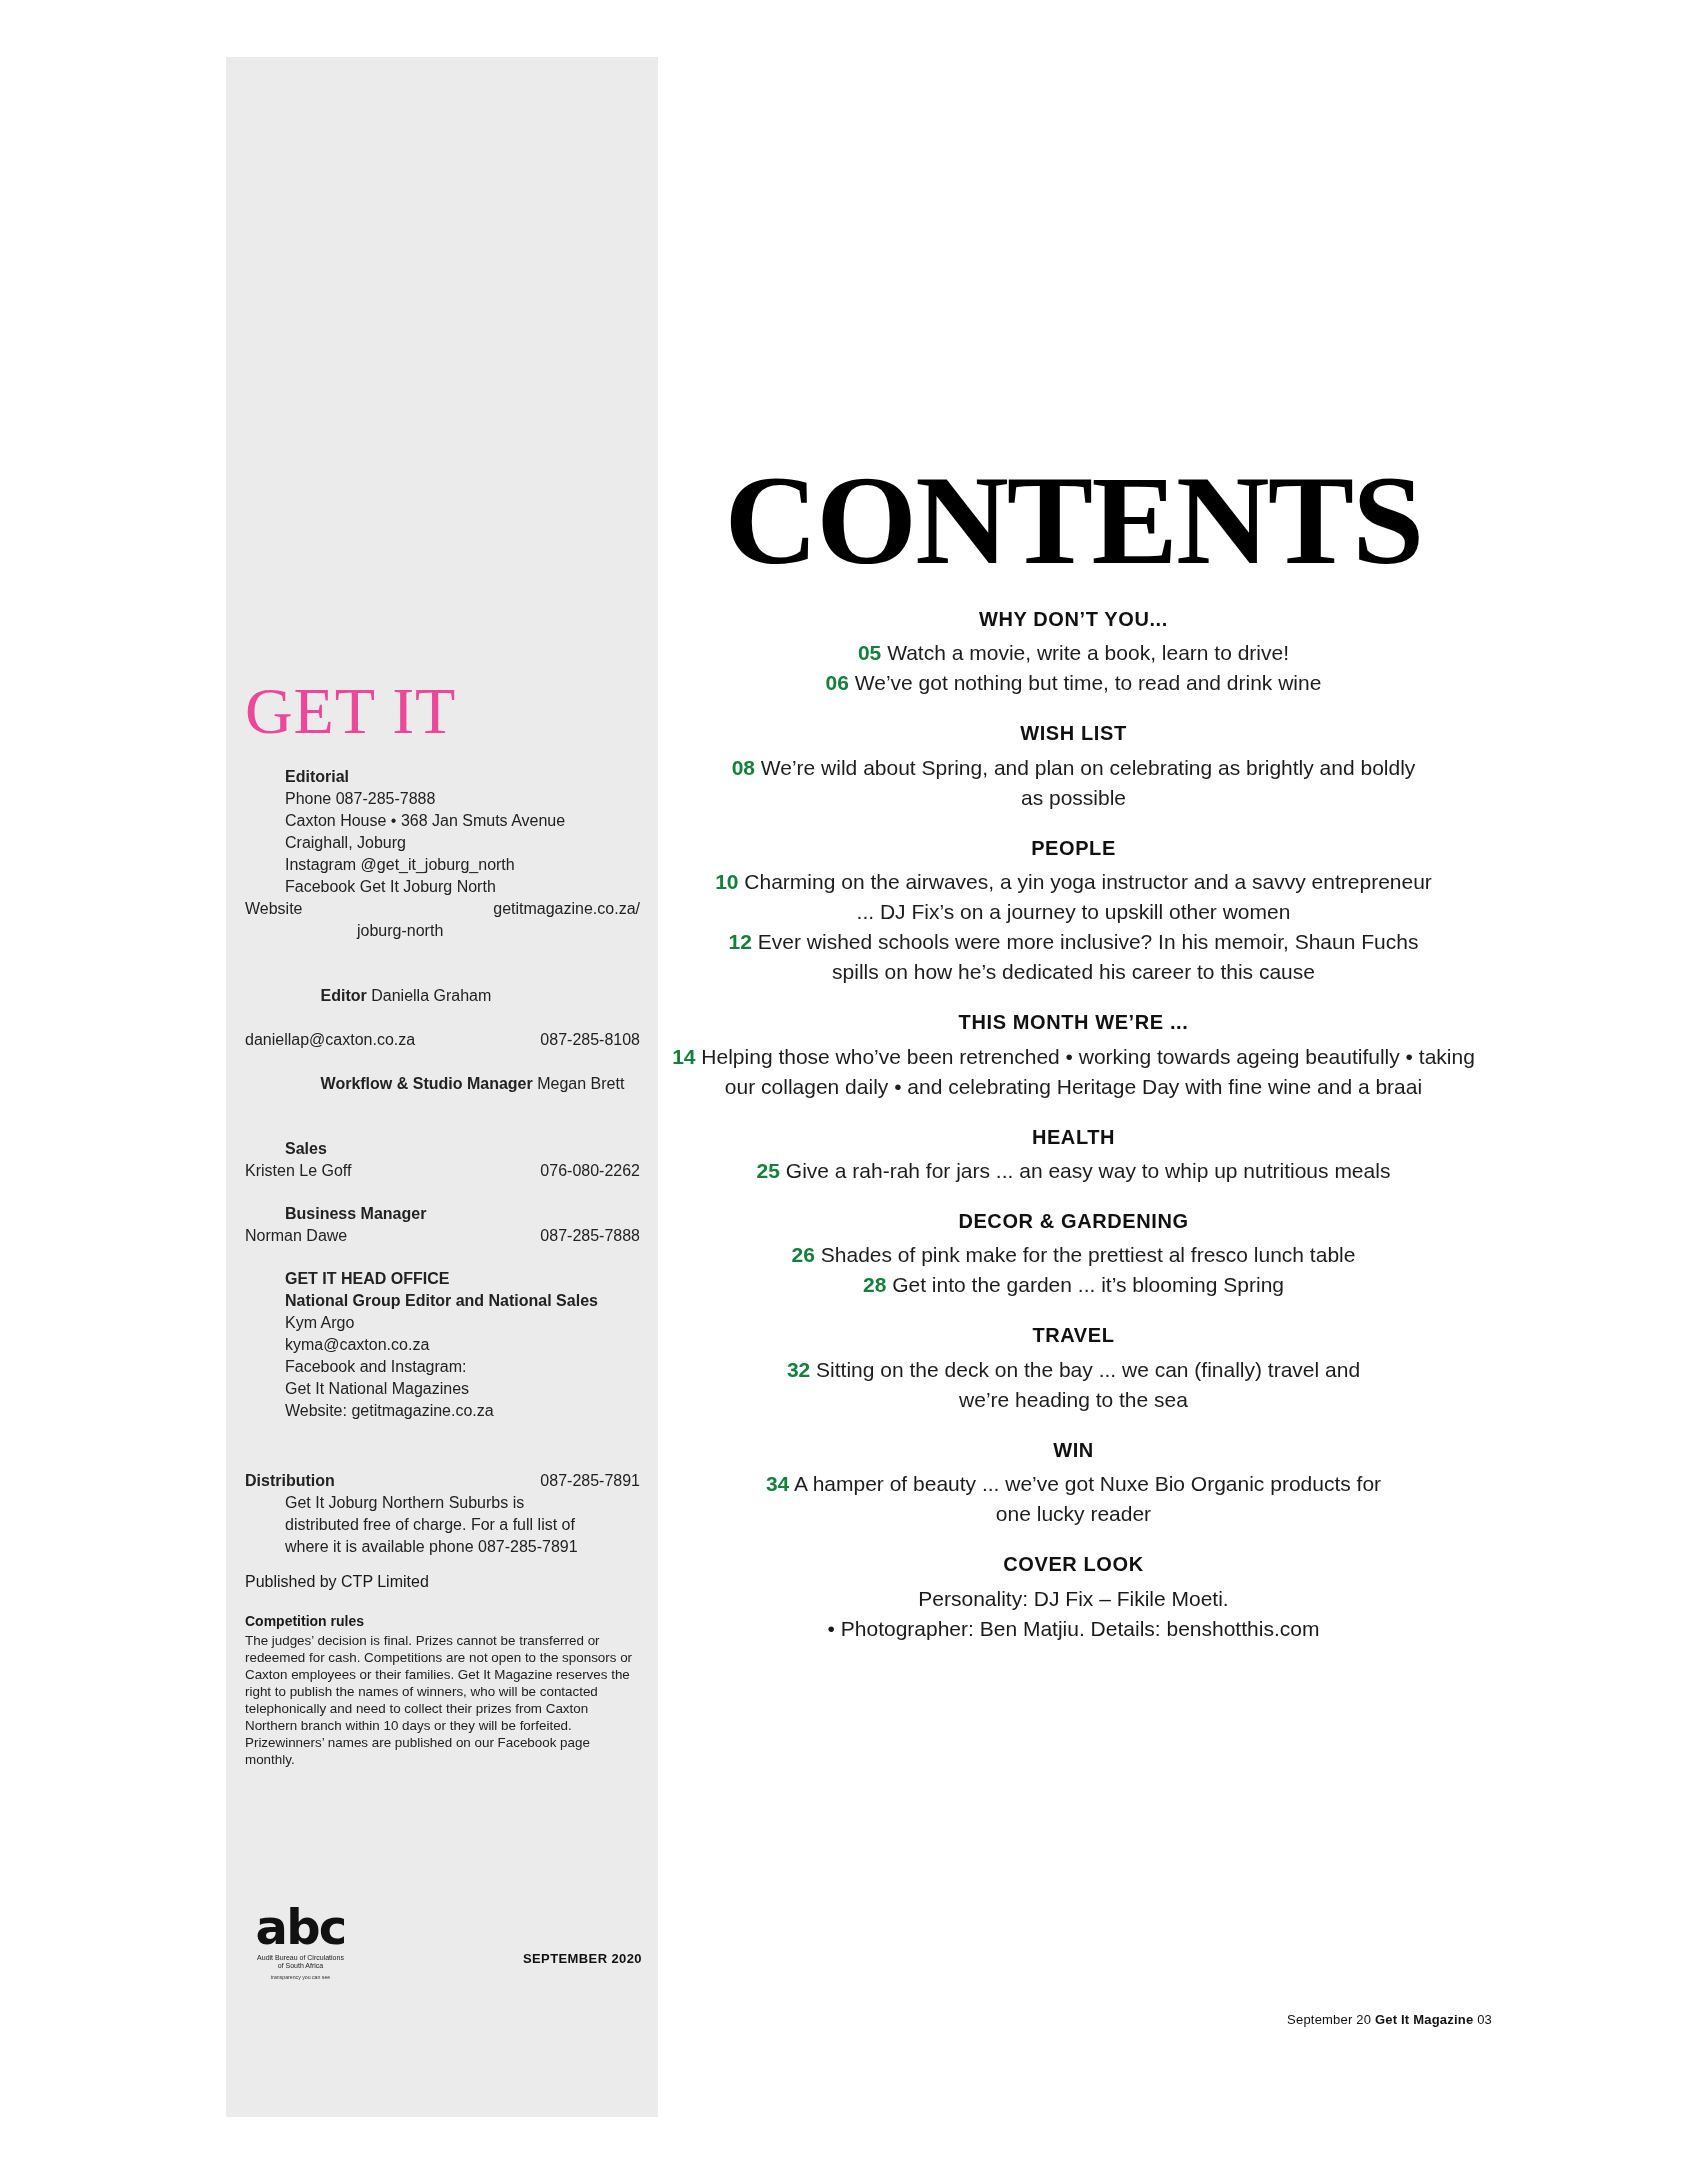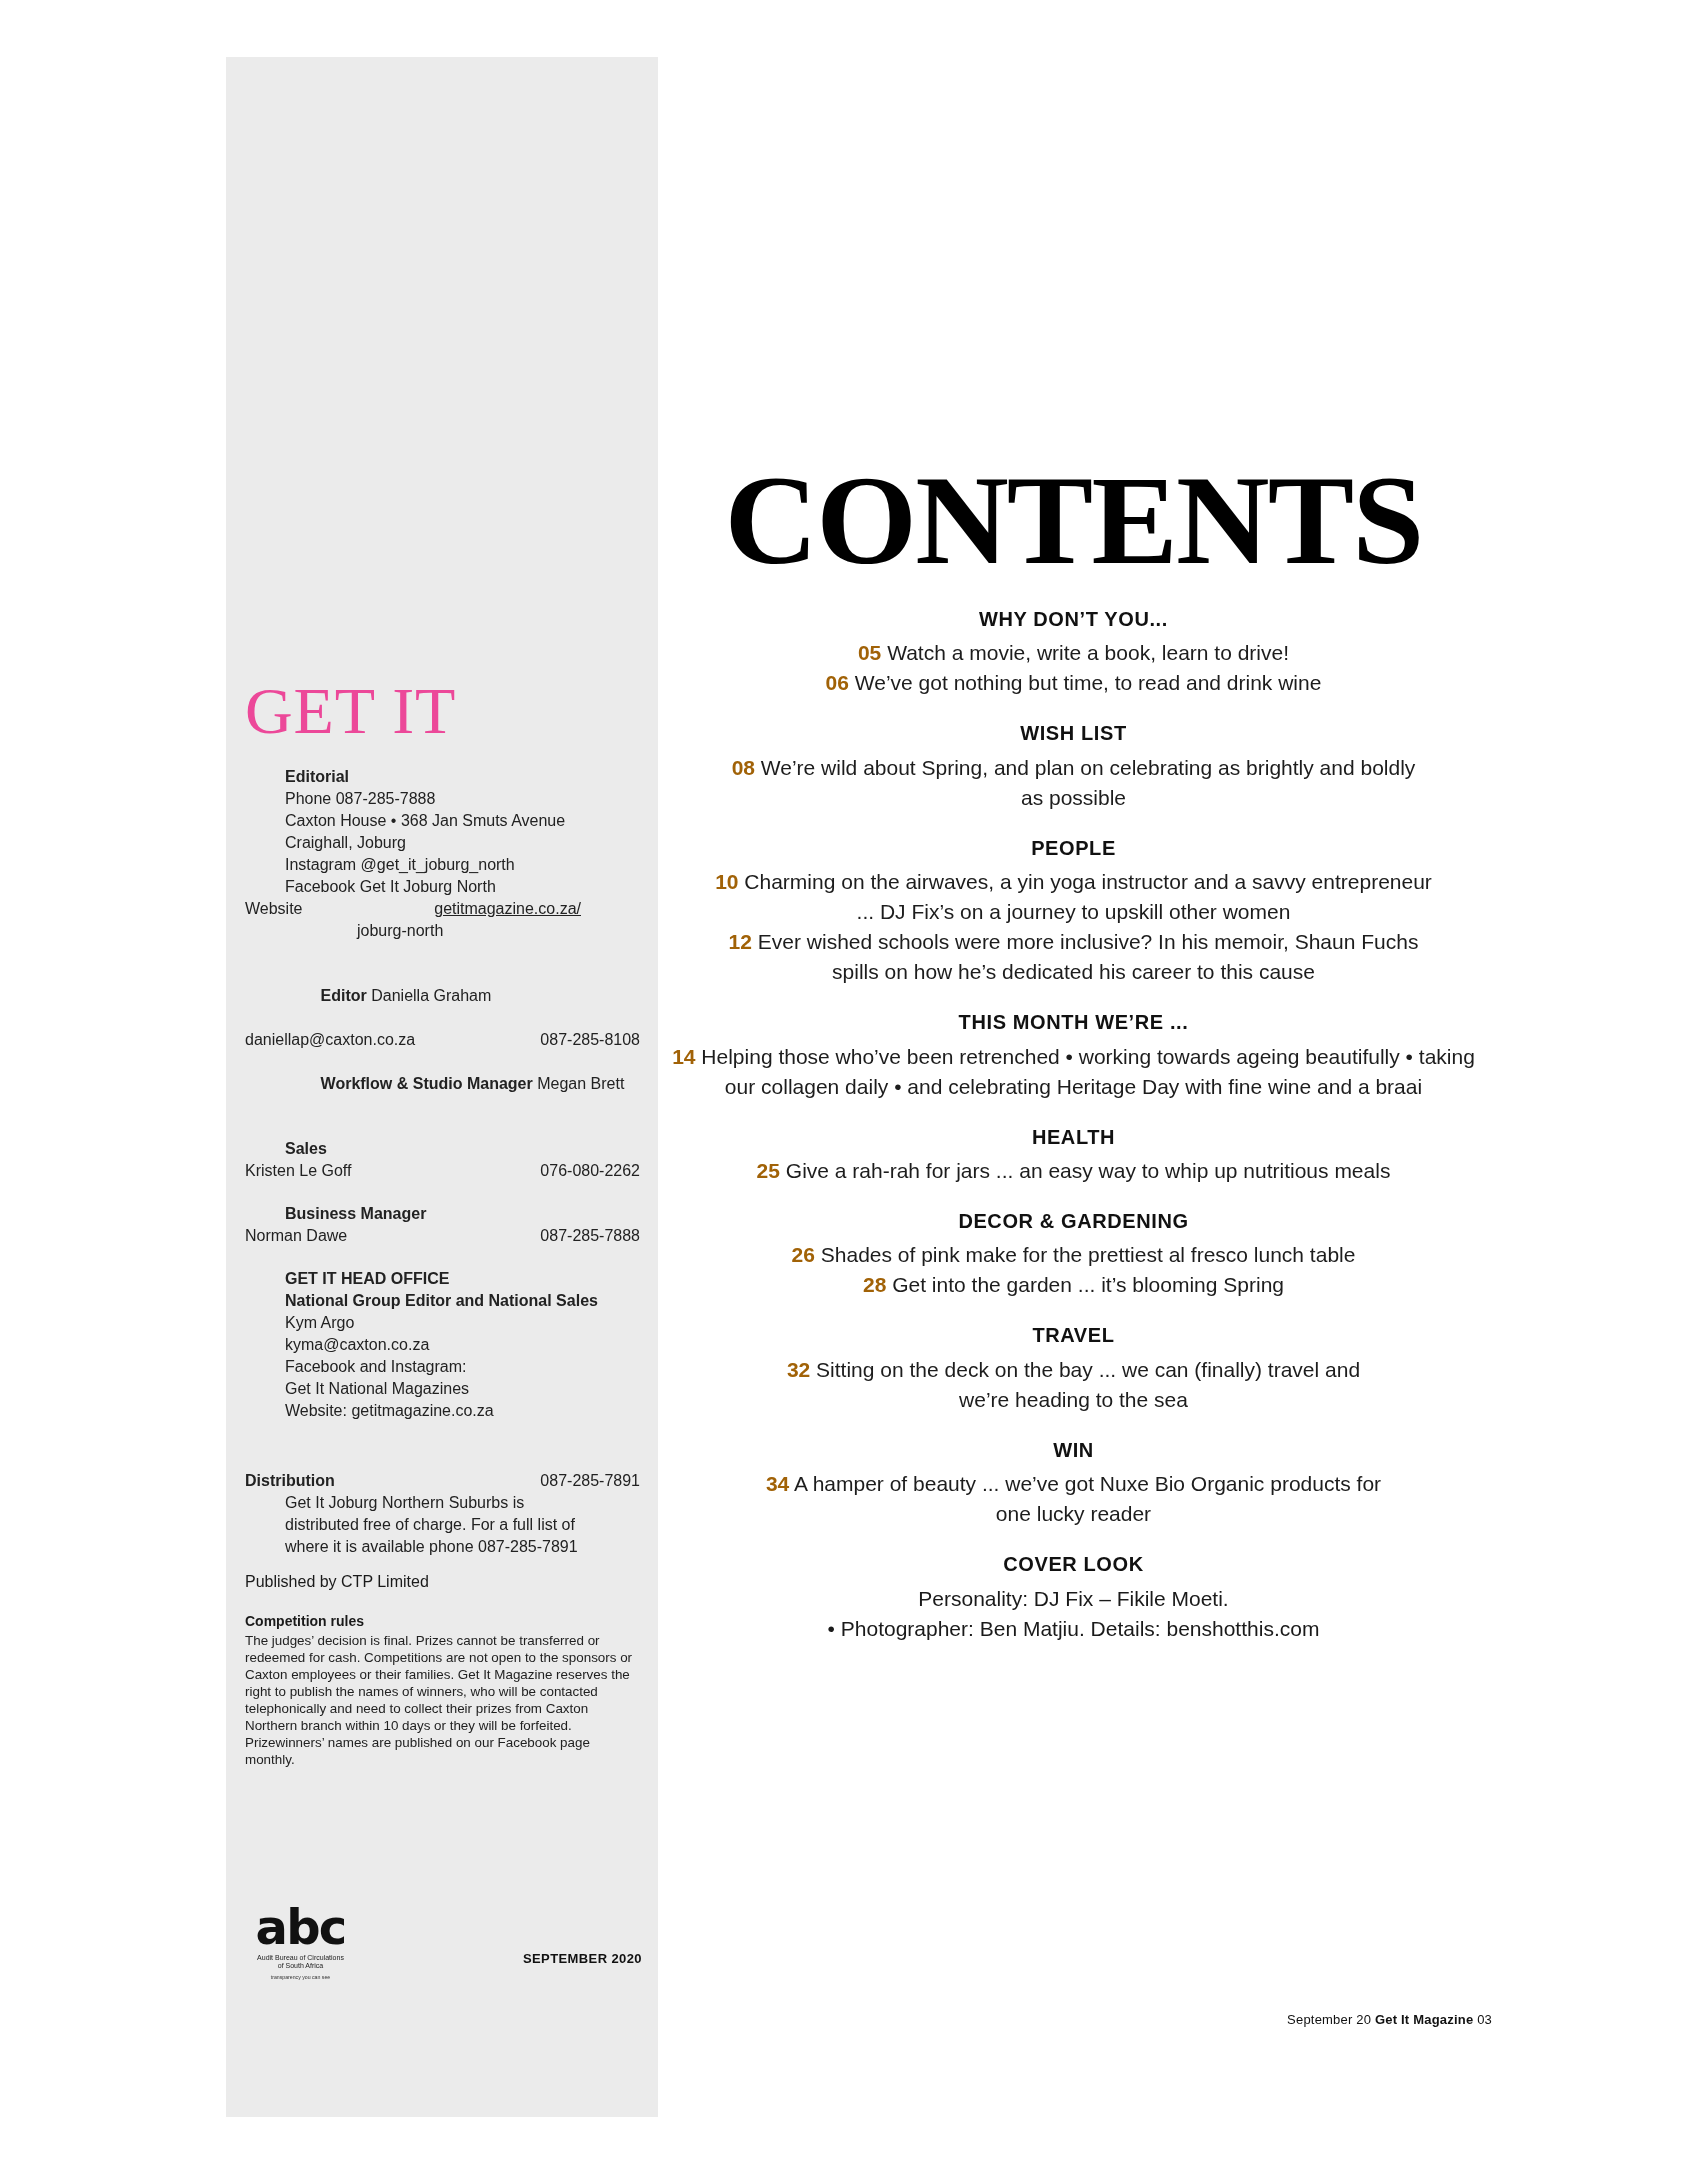--- a/index.html
+++ b/index.html
@@ -178,21 +178,21 @@
     margin-bottom: 7.4px;
   }
 
   .toc-entry {
     font-size: 21px;
     line-height: 30px;
     color: #1d1d1d;
   }
   .toc-entry .pg {
     font-weight: 700;
-    color: #a16207;
+    color: #15803d;
   }
 
   .cover-entry {
     font-size: 21px;
     line-height: 30px;
   }
 
   
   .folio {
     position: absolute;
@@ -217,21 +217,21 @@
 
     <div class="mh-block">
       <div class="mh-line bold">Editorial</div>
       <div class="mh-line">Phone 087-285-7888</div>
       <div class="mh-line">Caxton House • 368 Jan Smuts Avenue</div>
       <div class="mh-line">Craighall, Joburg</div>
       <div class="mh-line">Instagram @get_it_joburg_north</div>
       <div class="mh-line">Facebook Get It Joburg North</div>
       <div class="mh-row">
         <span class="left">Website</span>
-        <span class="right" style="margin-right:59px;text-decoration:underline;">getitmagazine.co.za/</span>
+        <span class="right" style="">getitmagazine.co.za/</span>
       </div>
       <div class="mh-line indent">joburg-north</div>
     </div>
 
     <div class="mh-gap"></div>
 
     <div class="mh-block">
       <div class="mh-line">
         <b>Editor</b><span>&nbsp;<span>Daniella Graham</span></span>
       </div>

